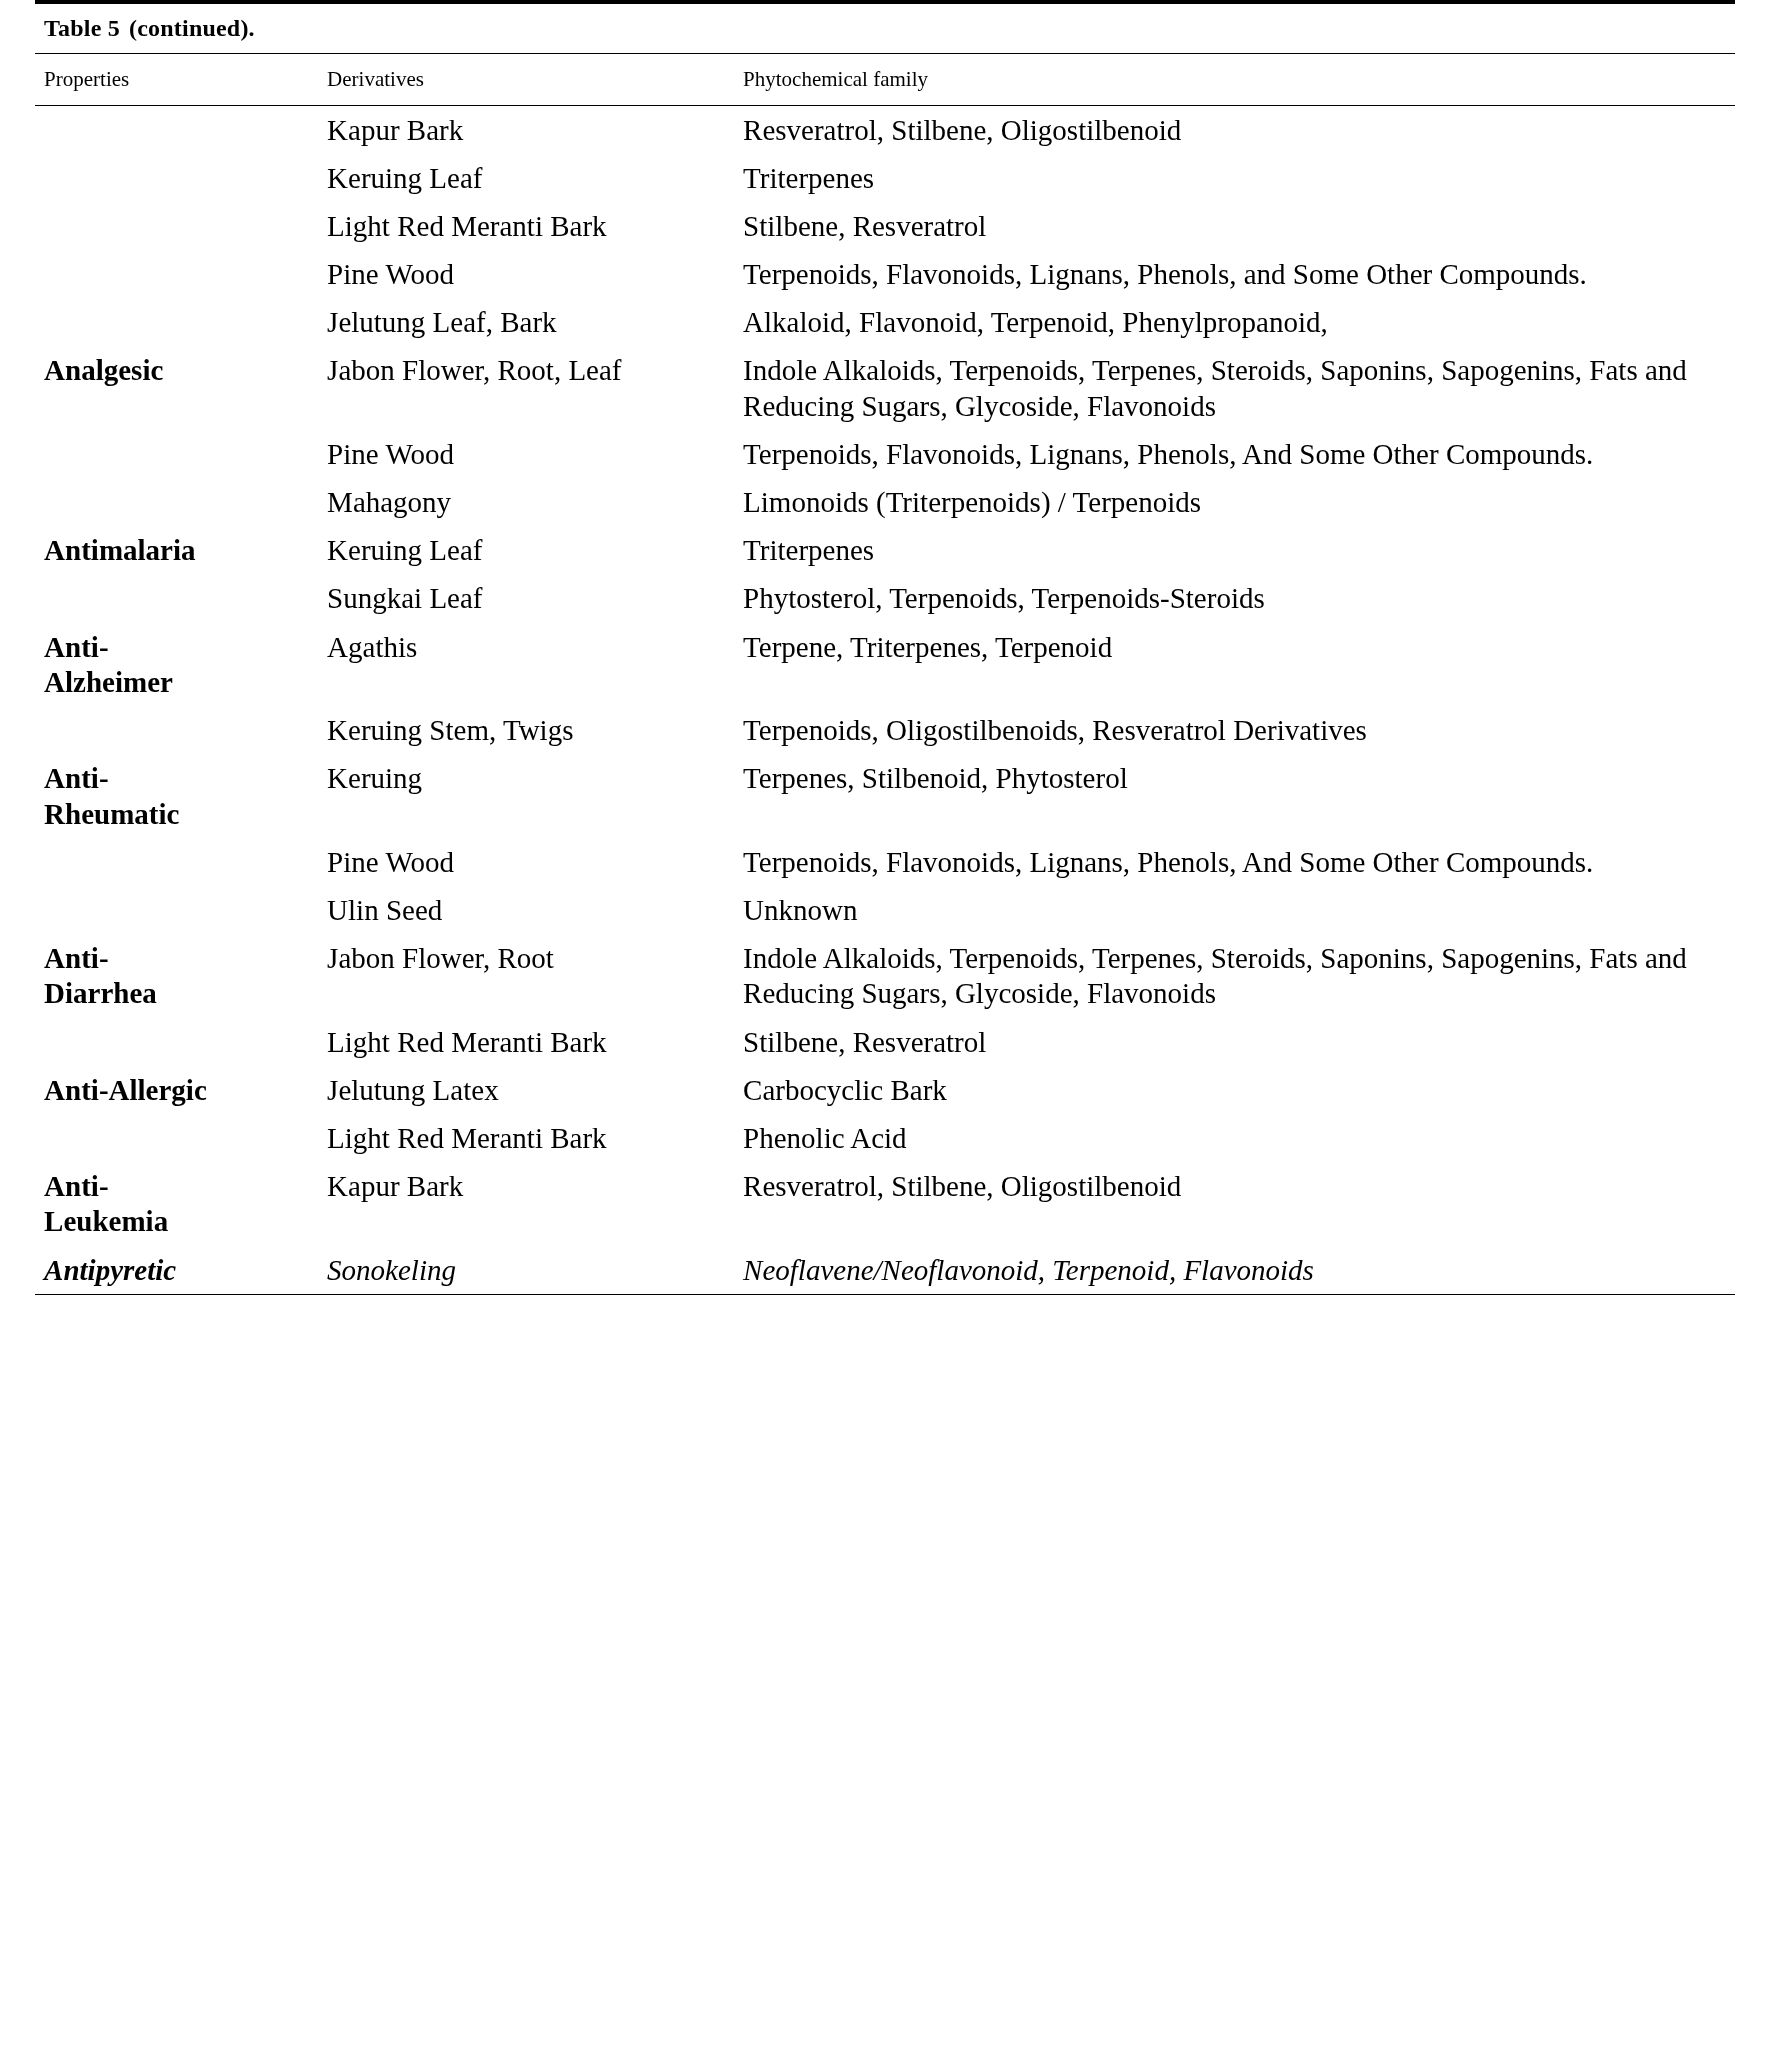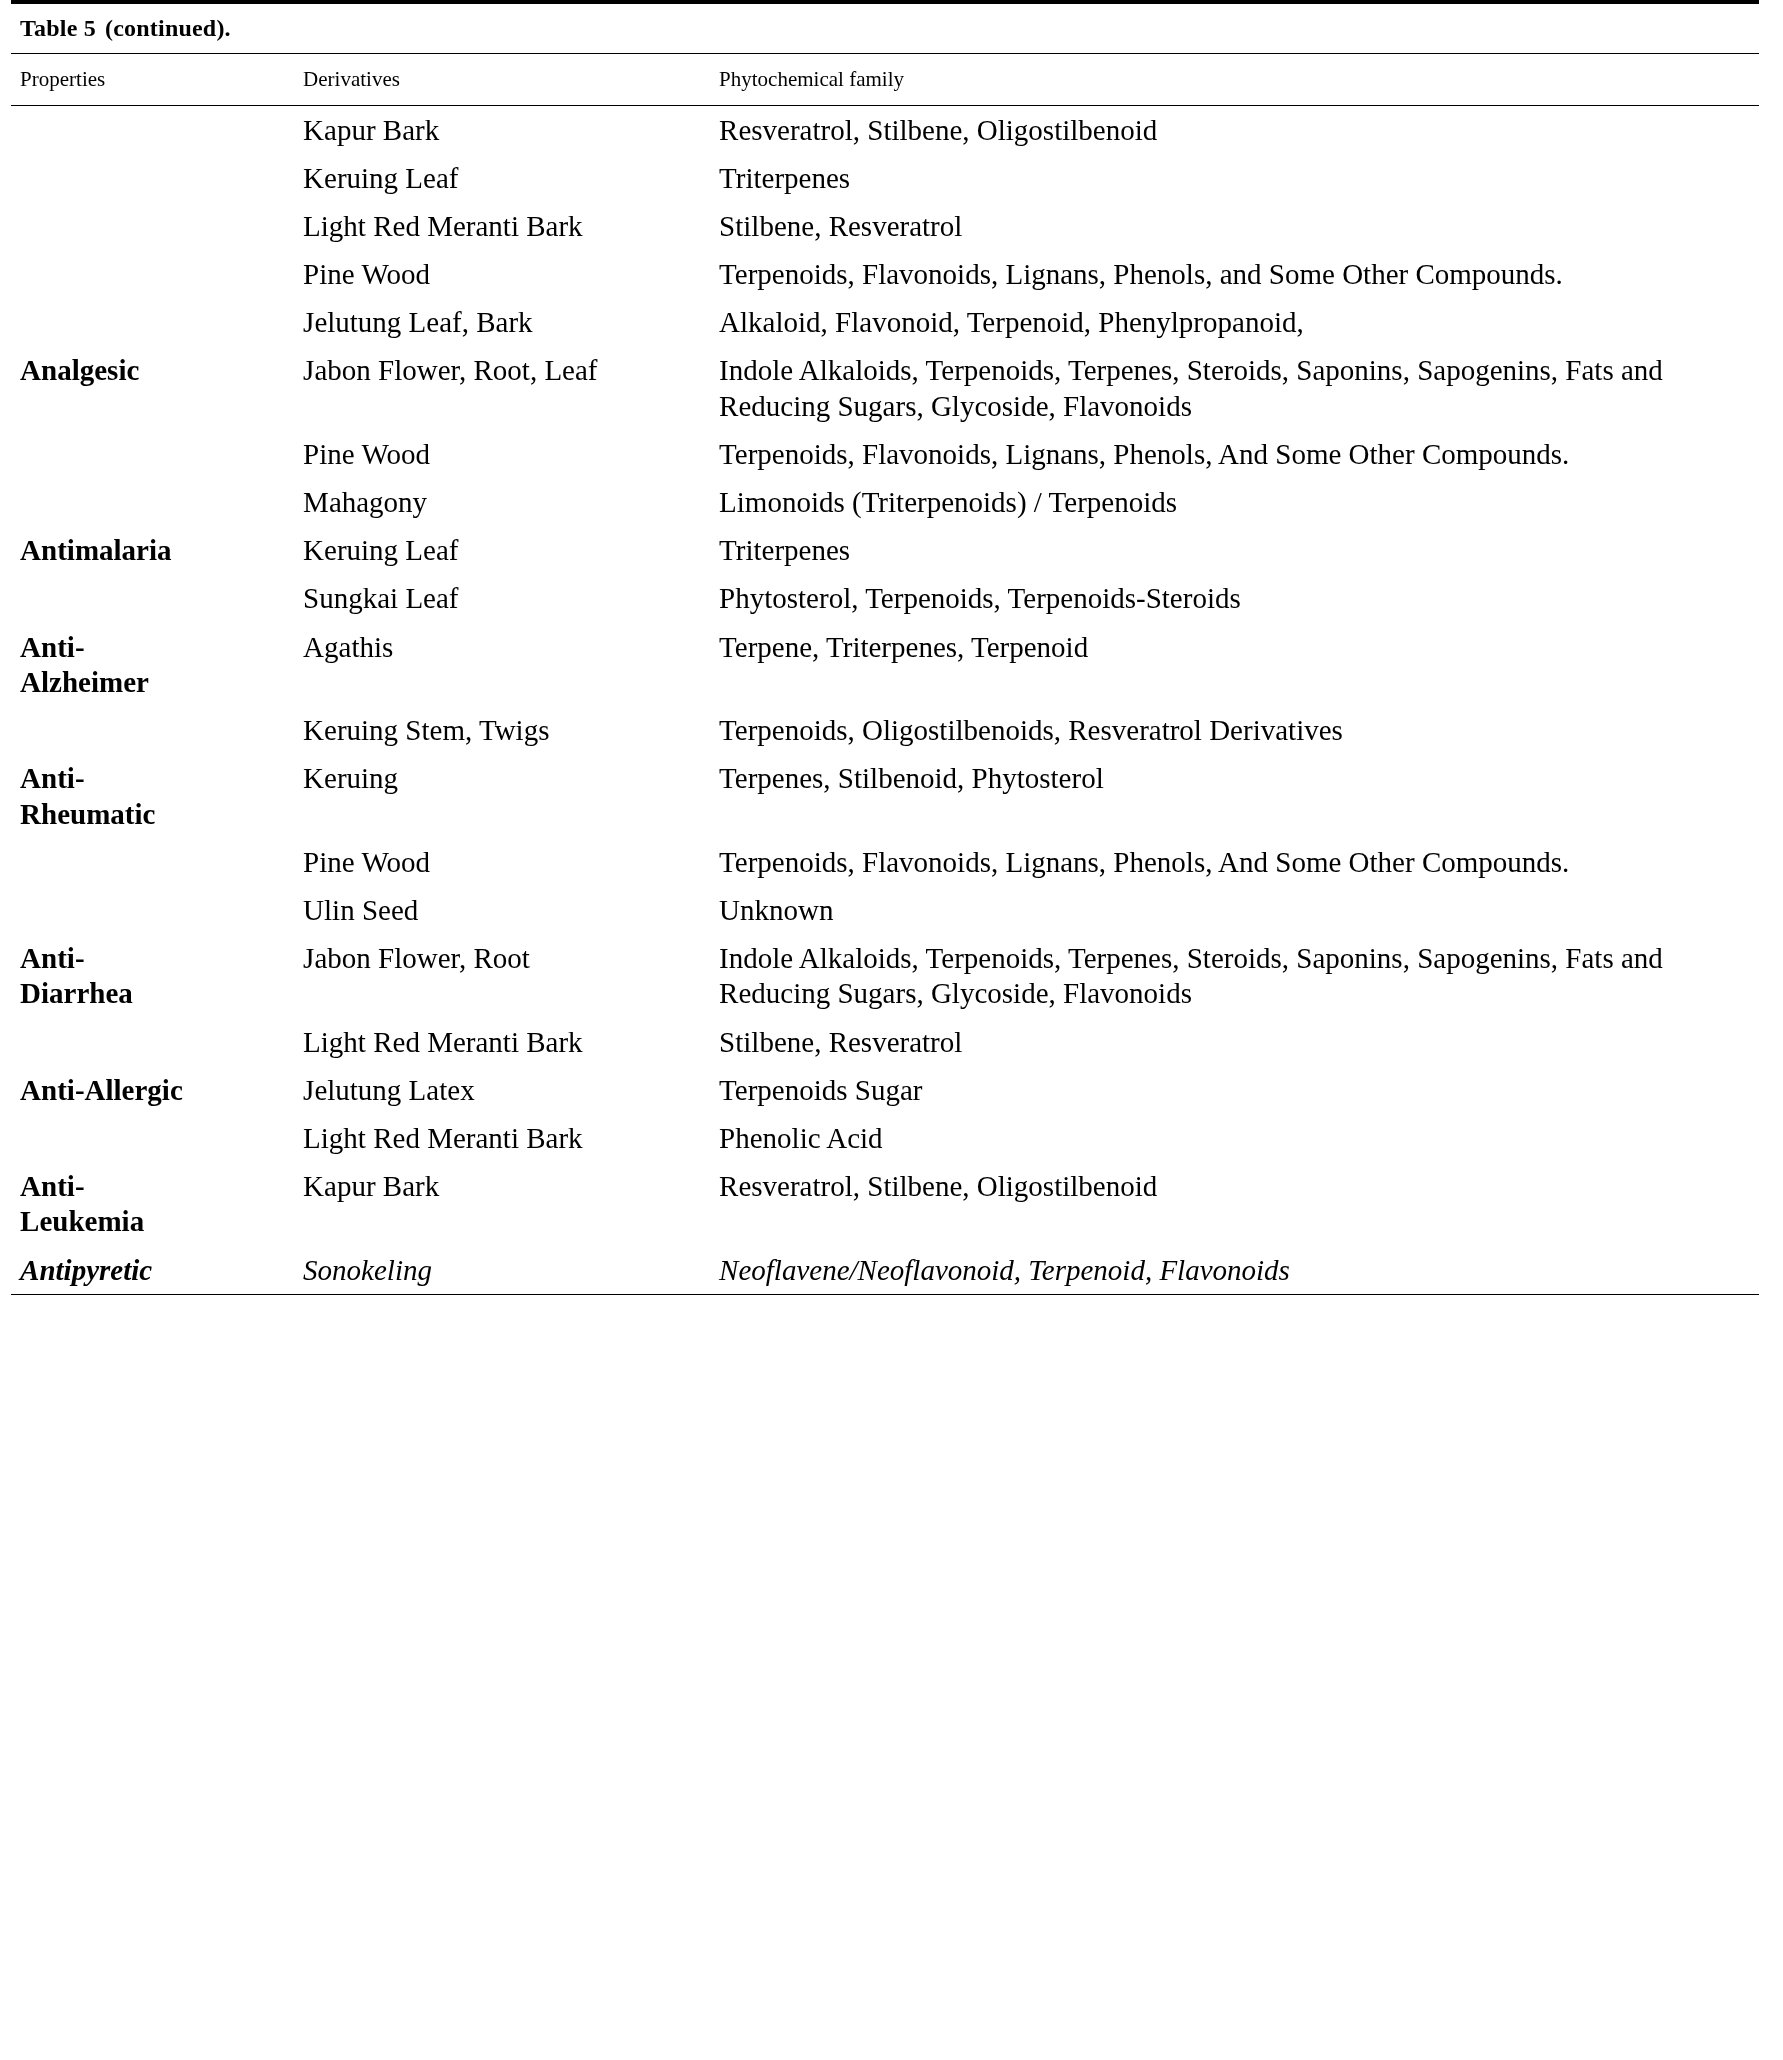--- a/index.html
+++ b/index.html
@@ -8,21 +8,21 @@
     background: #ffffff;
   }
   body {
     width: 1784px;
     font-family: "Liberation Serif", serif;
     color: #000000;
   }
   .page {
     width: 1770px;
     box-sizing: border-box;
-    padding: 0 11px;
+    padding: 0 35px;
   }
   .table-wrap {
     width: 100%;
   }
   .rule-thick {
     border-top: 4.6px solid #000;
     width: 100%;
   }
   .rule-thin {
     border-top: 1.8px solid #000;
@@ -195,21 +195,21 @@
           <td>Indole Alkaloids, Terpenoids, Terpenes, Steroids, Saponins, Sapogenins, Fats and Reducing Sugars, Glycoside, Flavonoids</td>
         </tr>
         <tr>
           <td class="prop"></td>
           <td>Light Red Meranti Bark</td>
           <td>Stilbene, Resveratrol</td>
         </tr>
         <tr>
           <td class="prop">Anti-Allergic</td>
           <td>Jelutung Latex</td>
-          <td>Terpenoids Sugar</td>
+          <td>Carbocyclic Bark</td>
         </tr>
         <tr>
           <td class="prop"></td>
           <td>Light Red Meranti Bark</td>
           <td>Phenolic Acid</td>
         </tr>
         <tr>
           <td class="prop">
               <span class="l2">Anti-</span>
               <span class="l2">Leukemia</span>

